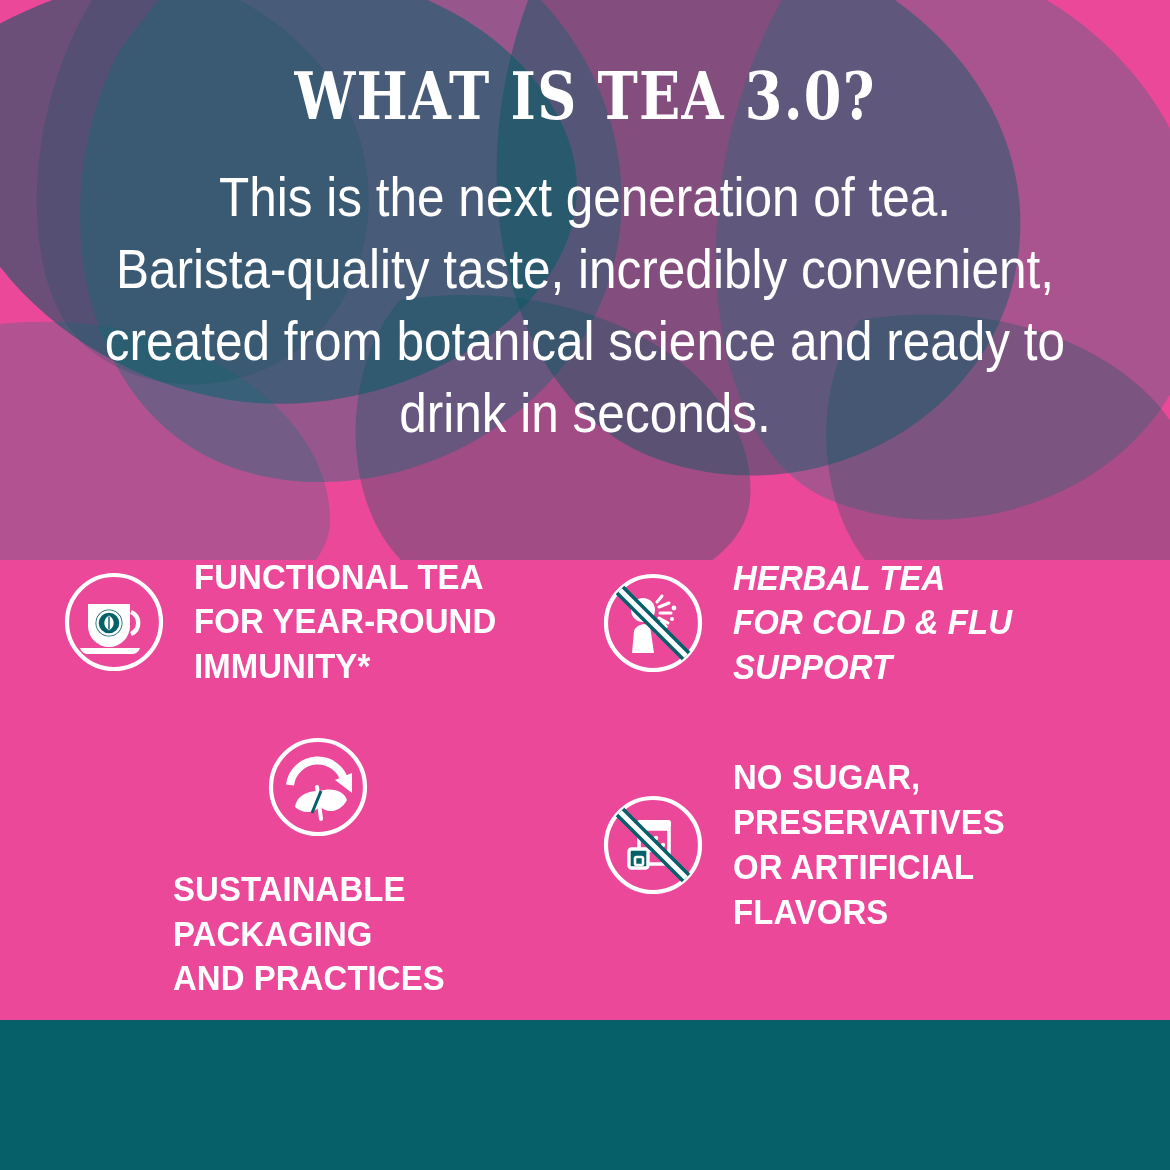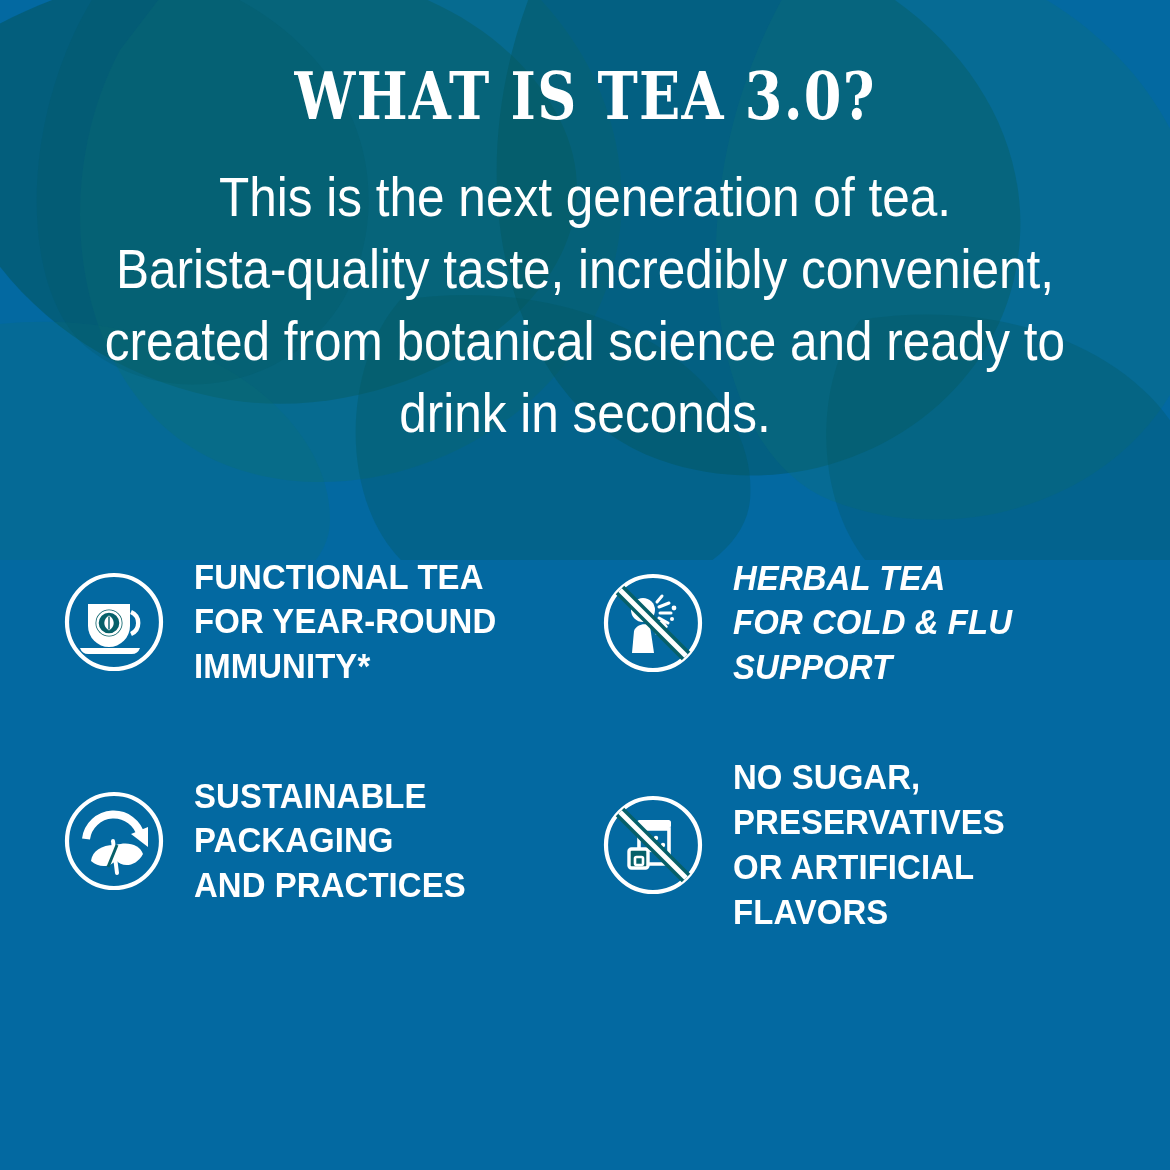--- a/index.html
+++ b/index.html
@@ -10,22 +10,22 @@
     width: 1170px;
     height: 1170px;
     overflow: hidden;
     font-family: "Liberation Sans", sans-serif;
     background: #066069;
   }
 
   #poster {
     position: relative;
     width: 1170px;
-    height: 1170px;
-    background: #0369a1;
+    height: 1020px;
+    background: #ec4899;
     overflow: hidden;
   }
 
   
   #watermark {
     position: absolute;
     left: 0; top: 0;
     width: 1170px;
     height: 1170px;
     pointer-events: none;
@@ -104,21 +104,21 @@
     transform: scaleX(0.94);
     transform-origin: left center;
     white-space: pre-line;
   }
 
   
   .feature.row1 { margin-top: 4px; }
   .feature.row2 { margin-top: 0px; }
   .feature.row3 { margin-top: 8px; }
   .feature.col2.row3 { margin-top: 14px; align-items: center; }
-  .feature.col2.row2 { margin-top: 6px; }
+  .feature.col2.row2 { margin-top: 6px; flex-direction: column; }
   .feature.col2.row1 { margin-top: 6px; font-style: italic; }
 </style>
 </head>
 <body>
 
 <div id="poster">
 
   <svg id="watermark" viewBox="0 0 1170 1170" preserveAspectRatio="none" aria-hidden="true">
     <defs>
       <clipPath id="topClip">

